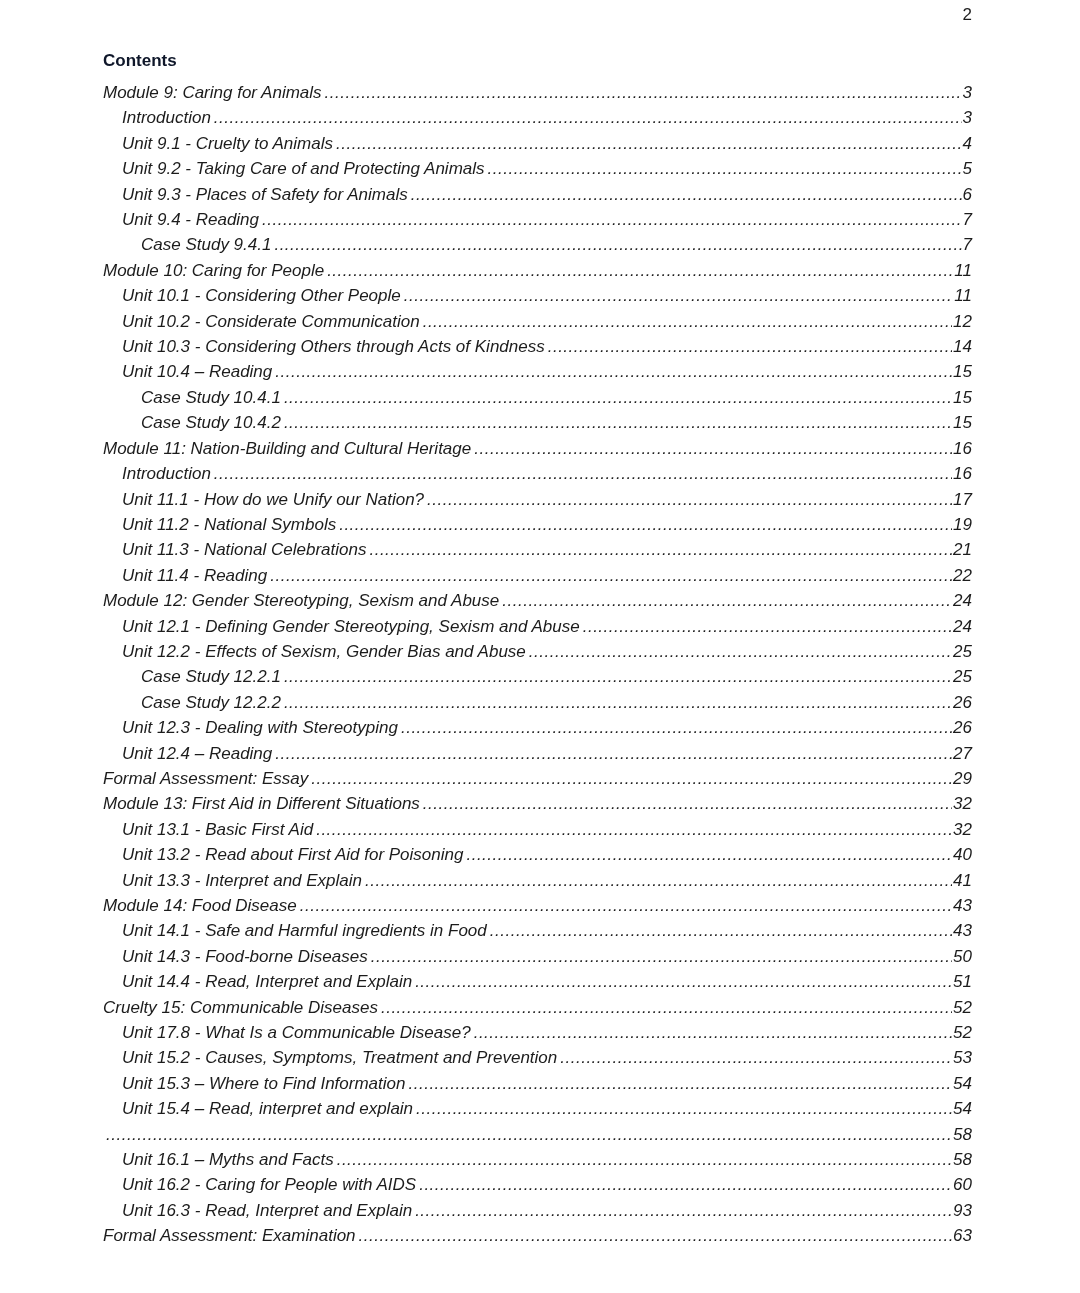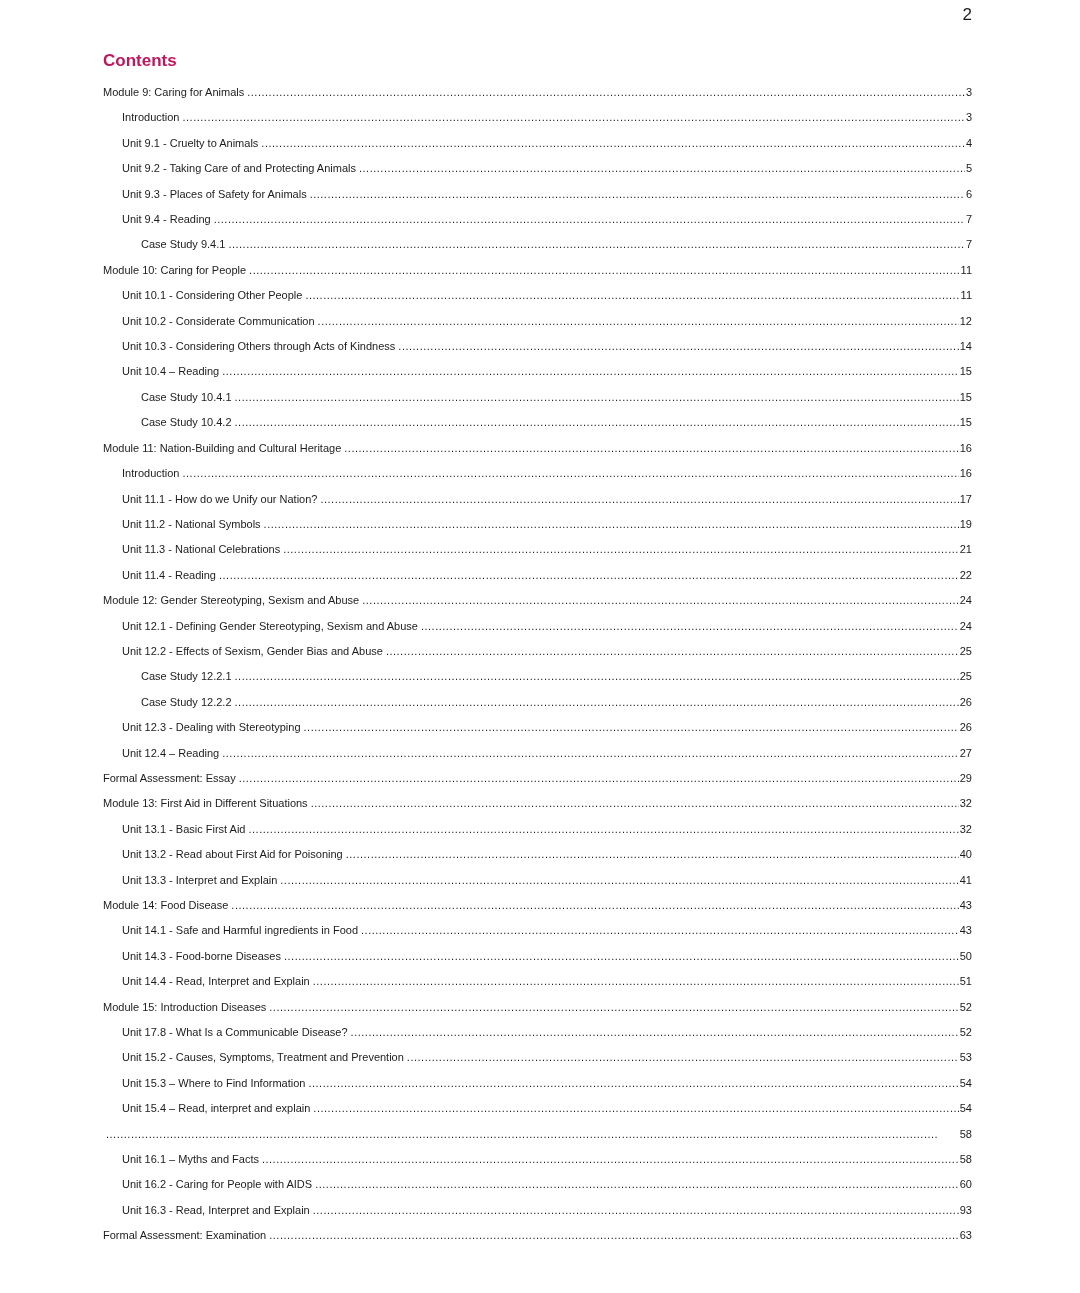--- a/index.html
+++ b/index.html
@@ -29,23 +29,24 @@
     font-size: 17px;
     font-weight: bold;
     line-height: 20px;
   }
   .toc {
     margin-top: 9px;
   }
   .toc-row {
     display: flex;
     align-items: flex-end;
-    font-size: 11px;
+    font-size: 17px;
     line-height: 25.4px;
     white-space: nowrap;
+    font-style: italic;
   }
   .toc-row.level-1 { padding-left: 19px; }
   .toc-row.level-2 { padding-left: 38px; }
   .toc-label {
     flex: 0 0 auto;
   }
   .toc-dots {
     flex: 1 1 auto;
     overflow: hidden;
     margin: 0 1px 0 3px;
@@ -58,21 +59,21 @@
     flex: 0 0 auto;
     text-align: right;
   }
 </style>
 </head>
 <body>
 
 <div class="page" style="color: rgb(28, 28, 28);">
   <div class="page-number">2</div>
 
-  <div class="contents-heading" style="color: #be185d;">Contents</div>
+  <div class="contents-heading" style="color: #0f172a;">Contents</div>
 
   <div class="toc">
       <div class="toc-row level-0">
     <span class="toc-label">Module 9: Caring for Animals</span>
     <span class="toc-dots"></span>
     <span class="toc-page">3</span>
   </div>
       <div class="toc-row level-1">
     <span class="toc-label">Introduction</span>
     <span class="toc-dots"></span>
@@ -242,21 +243,21 @@
     <span class="toc-label">Unit 14.3 - Food-borne Diseases</span>
     <span class="toc-dots"></span>
     <span class="toc-page">50</span>
   </div>
       <div class="toc-row level-1">
     <span class="toc-label">Unit 14.4 - Read, Interpret and Explain</span>
     <span class="toc-dots"></span>
     <span class="toc-page">51</span>
   </div>
       <div class="toc-row level-0">
-    <span class="toc-label">Module 15: Introduction Diseases</span>
+    <span class="toc-label">Cruelty 15: Communicable Diseases</span>
     <span class="toc-dots"></span>
     <span class="toc-page">52</span>
   </div>
       <div class="toc-row level-1">
     <span class="toc-label">Unit 17.8 - What Is a Communicable Disease?</span>
     <span class="toc-dots"></span>
     <span class="toc-page">52</span>
   </div>
       <div class="toc-row level-1">
     <span class="toc-label">Unit 15.2 - Causes, Symptoms, Treatment and Prevention</span>

